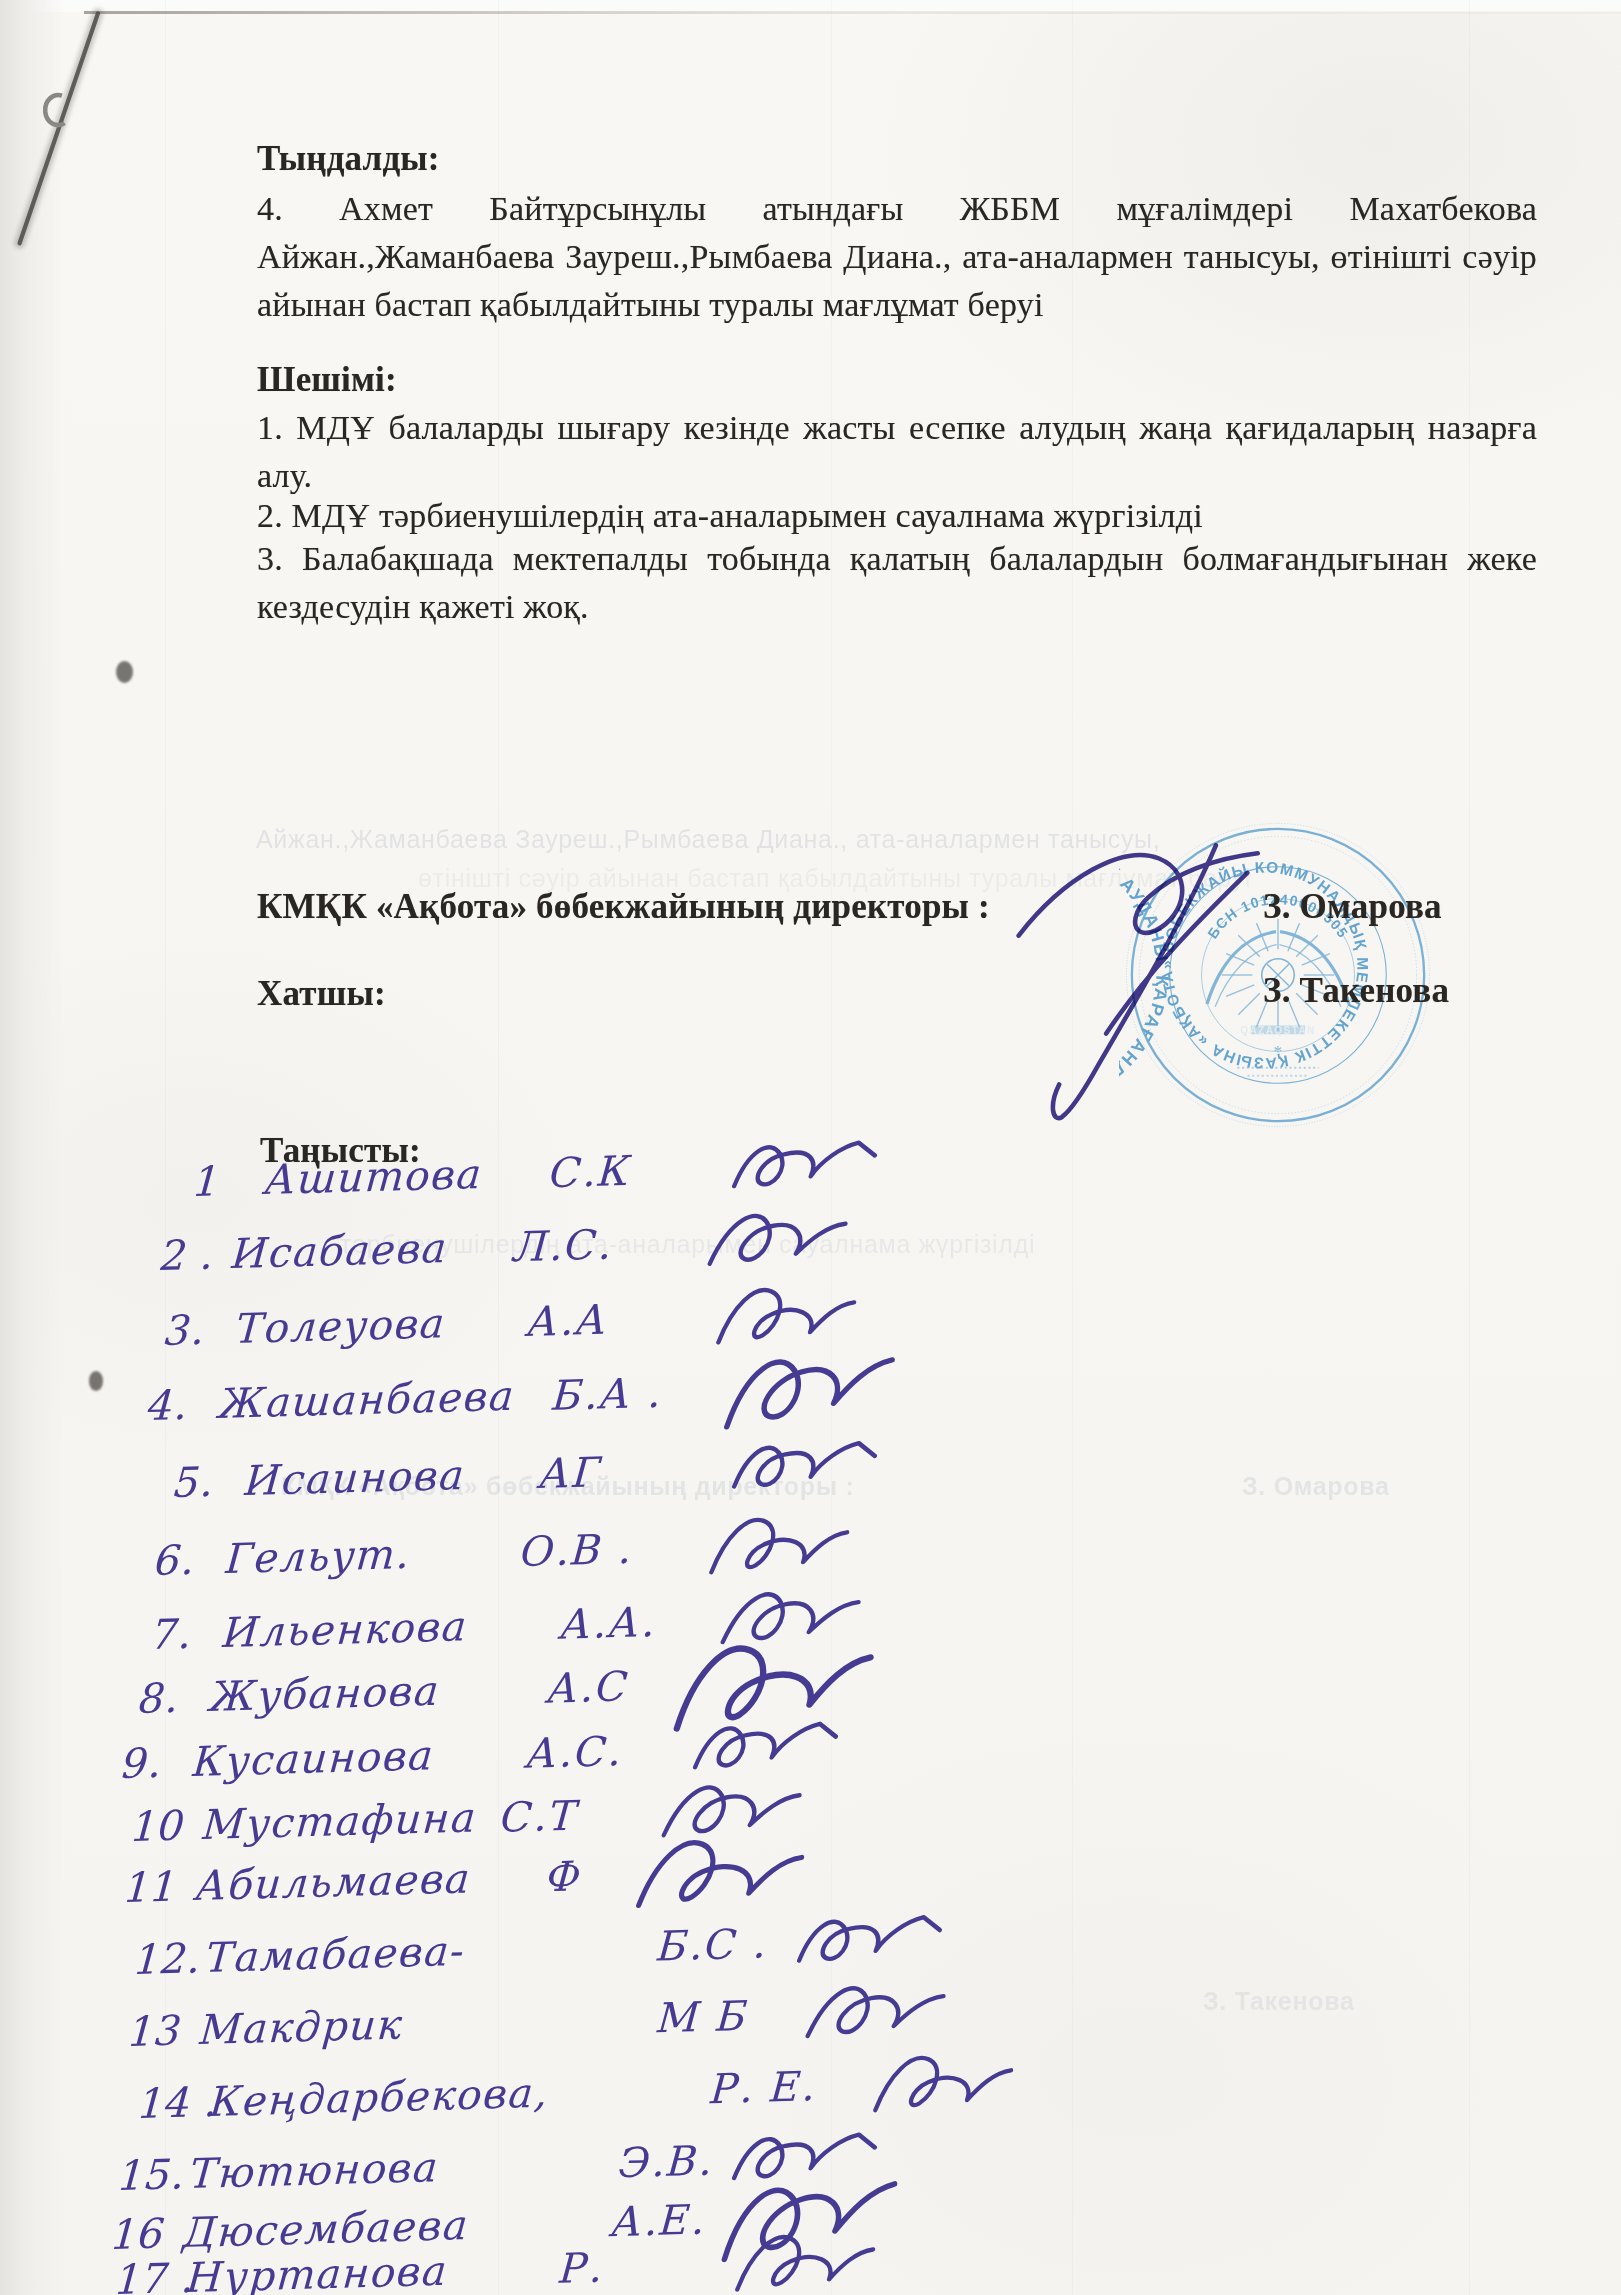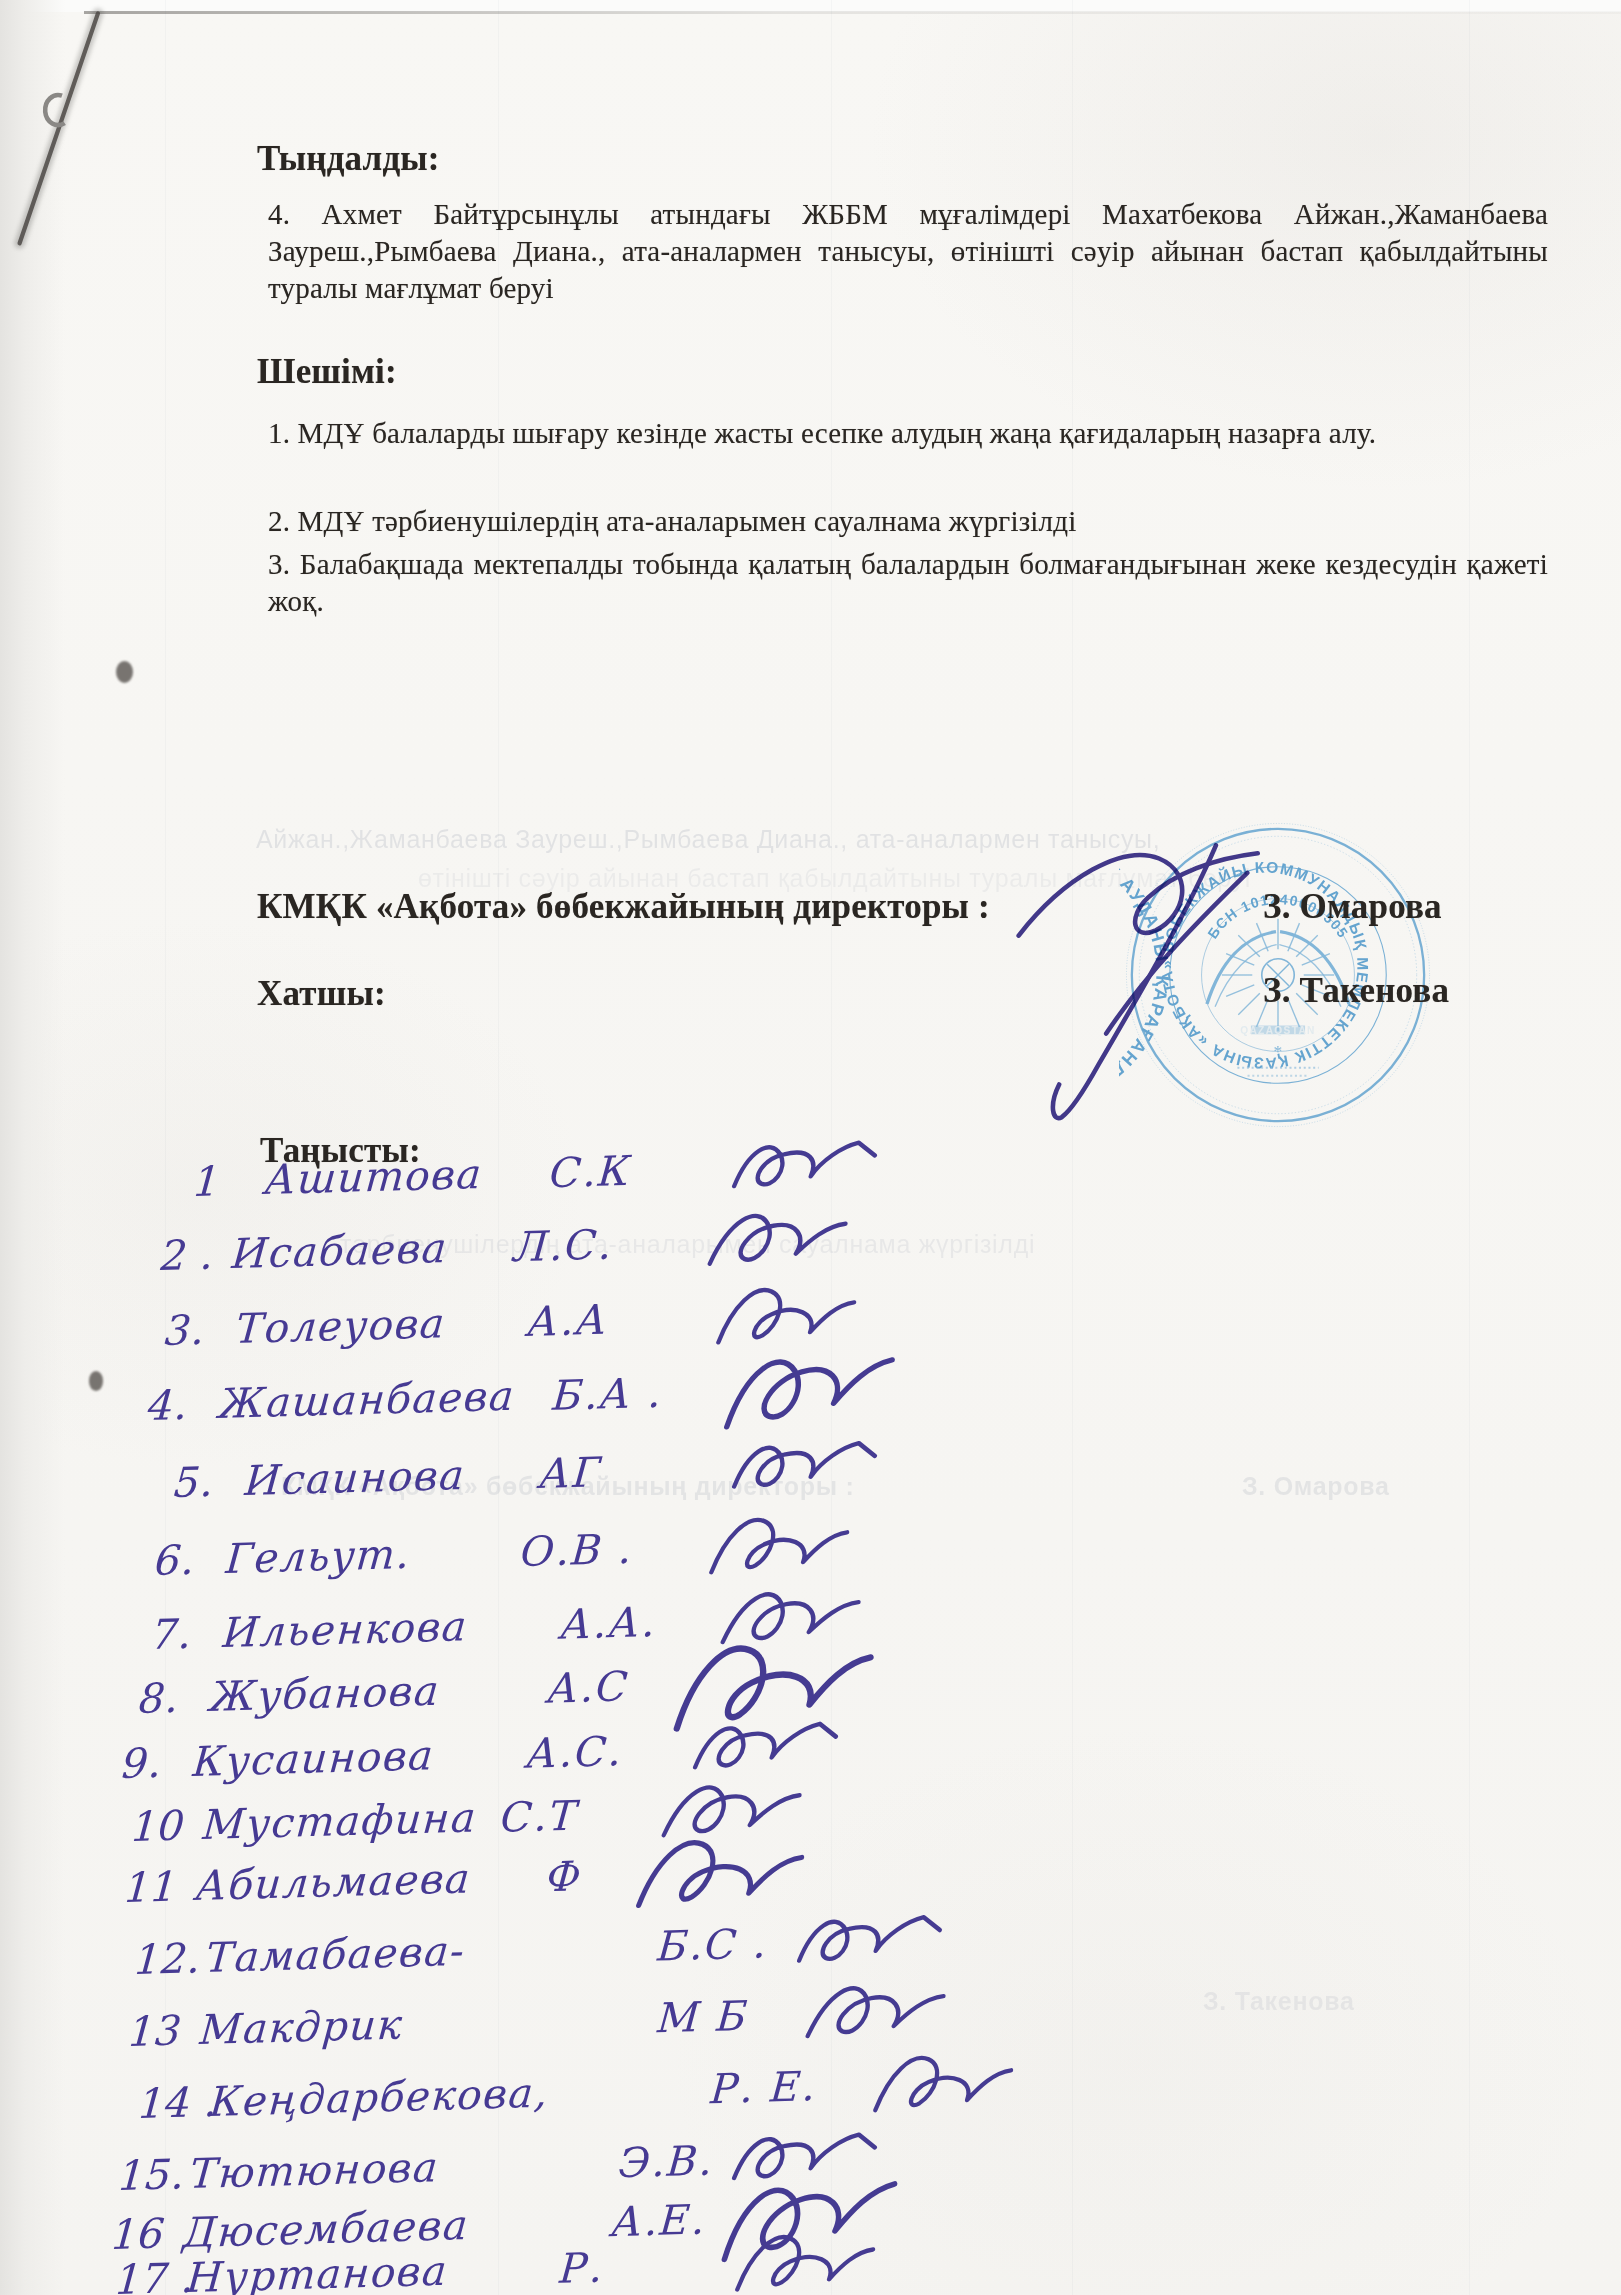--- a/index.html
+++ b/index.html
@@ -17,21 +17,21 @@
   .edge-left{position:absolute;left:0;top:0;bottom:0;width:65px;
     background:linear-gradient(to right,#e4e3e0 0,#eeedea 38%,rgba(248,247,244,0) 100%);}
   .edge-topband{position:absolute;left:0;top:0;right:0;height:11.8px;background:#fbfbfa;}
   .edge-topline{position:absolute;left:84px;top:11px;right:0;height:2.6px;
     background:linear-gradient(to right,rgba(85,82,78,.5),rgba(120,116,112,.16) 45%,rgba(120,116,112,.05) 85%);}
   .streak{position:absolute;top:0;bottom:0;width:1.3px;background:rgba(70,80,110,.035);}
   .hole{position:absolute;border-radius:50%;background:#48433f;filter:blur(1px);opacity:.72;}
 
   .typ{position:absolute;letter-spacing:0.2px;text-shadow:0 0 0.7px rgba(45,40,35,.35);}
   .heading{font-weight:bold;font-size:35px;text-align:center;}
-  .para{font-size:29px;line-height:37px;width:1280px;text-align:justify;margin:11px;}
+  .para{font-size:34px;line-height:48px;width:1280px;text-align:justify;margin:0;}
   .boldline{font-weight:bold;font-size:35px;white-space:nowrap;}
 
   .ghost{position:absolute;font-family:Liberation Sans, sans-serif;font-size:25px;color:#6c7590;
     filter:blur(0.7px);letter-spacing:0.7px;white-space:nowrap;}
 
   .stamp{position:absolute;left:1119px;top:816px;width:318px;height:318px;
     mix-blend-mode:multiply;opacity:.93;}
   .ring-txt{fill:#5ca4d7;font-family:"Liberation Sans","DejaVu Sans",sans-serif;font-weight:bold;}
 
   .dir-sig{position:absolute;left:999px;top:818px;width:281px;height:307px;
@@ -71,21 +71,21 @@
   <div class="ghost" style="left:256px;top:825px;opacity:.15">Айжан.,Жаманбаева Зауреш.,Рымбаева Диана., ата-аналармен танысуы,</div>
   <div class="ghost" style="left:418px;top:864px;opacity:.08">өтінішті сәуір айынан бастап қабылдайтыны туралы мағлұмат беруі</div>
   <div class="ghost" style="left:340px;top:1230px;opacity:.10">тәрбиенушілердің ата-аналарымен сауалнама жүргізілді</div>
   <div class="ghost" style="left:281px;top:1472px;opacity:.13;font-weight:bold">КМҚК «Ақбота» бөбекжайының директоры :</div>
   <div class="ghost" style="left:1242px;top:1472px;opacity:.13;font-weight:bold">З. Омарова</div>
   <div class="ghost" style="left:1203px;top:1987px;opacity:.10;font-weight:bold">З. Такенова</div>
 
   <div class="typ heading" style="left:257px;top:139px">Тыңдалды:</div>
   <p class="typ para" style="left:257px;top:185px">4. Ахмет Байтұрсынұлы атындағы ЖББМ мұғалімдері Махатбекова Айжан.,Жаманбаева Зауреш.,Рымбаева Диана., ата-аналармен танысуы, өтінішті сәуір айынан бастап қабылдайтыны туралы мағлұмат беруі</p>
 
-  <div class="typ heading" style="left:257px;top:352px">Шешімі:</div>
+  <div class="typ heading" style="left:257px;top:360px">Шешімі:</div>
   <p class="typ para" style="left:257px;top:404px">1. МДҰ балаларды шығару кезінде жасты есепке алудың жаңа қағидаларың назарға алу.</p>
   <p class="typ para" style="left:257px;top:492px">2. МДҰ тәрбиенушілердің ата-аналарымен сауалнама жүргізілді</p>
   <p class="typ para" style="left:257px;top:535px">3. Балабақшада мектепалды тобында қалатың балалардын болмағандығынан жеке кездесудін қажеті жоқ.</p>
 
   <div class="stamp">
     <svg viewBox="0 0 470 470" width="318" height="318">
       <g stroke="#74b2de" fill="none">
         <circle cx="235" cy="235" r="216" stroke-width="3.4"></circle>
         <circle cx="235" cy="235" r="224" stroke-width="1" stroke-dasharray="1.5,2.5" opacity=".55"></circle>
         <circle cx="235" cy="235" r="205" stroke-width="1" stroke-dasharray="2,3" opacity=".5"></circle>

